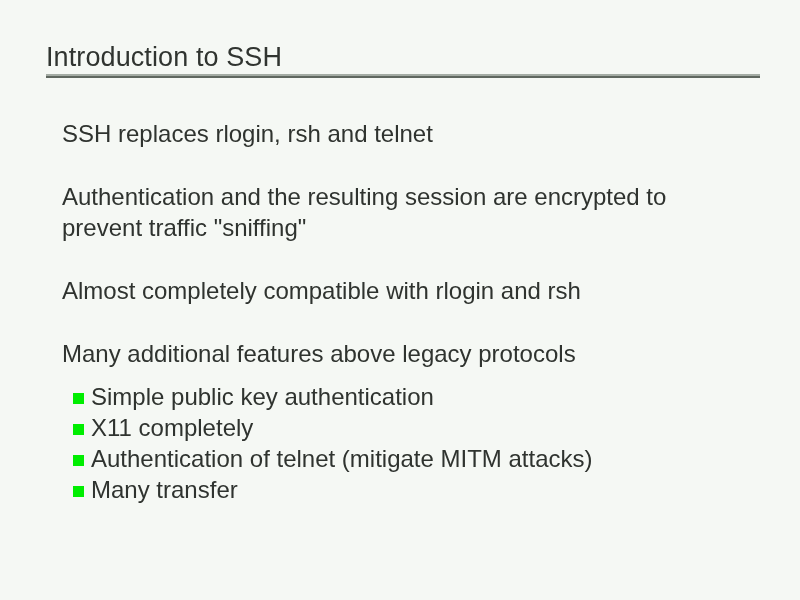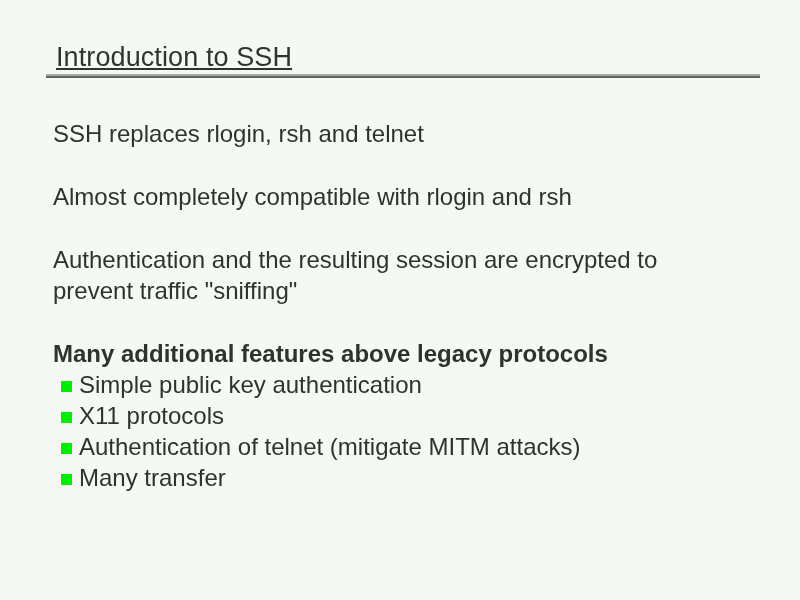--- a/index.html
+++ b/index.html
@@ -19,28 +19,27 @@
     position: relative;
     width: 800px;
     height: 600px;
     box-sizing: border-box;
     background: #f5f8f4;
   }
 
   
   .slide-title {
     position: absolute;
-    left: 56px;
+    left: 46px;
     top: 41px;
     font-size: 27px;
     line-height: 32px;
     color: #303430;
     letter-spacing: 0.1px;
     white-space: nowrap;
-    text-decoration: underline;
   }
 
   .title-rule {
     position: absolute;
     left: 46px;
     top: 74px;
     width: 714px;
     height: 4px;
     border-top: 2px solid #a4aca4;
     border-bottom: 2px solid #5f675f;
@@ -52,32 +51,31 @@
     position: absolute;
     left: 46px;
     top: 118px;
     width: 714px;
   }
 
   .para {
     font-size: 24px;
     line-height: 31px;
     color: #2f332f;
-    margin: 0 0 32px 7px;
+    margin: 0 0 32px 16px;
     max-width: 690px;
   }
   .para.tight {
     margin-bottom: 0;
-    font-weight: bold;
   }
 
   
   .bullet-list {
     list-style: none;
-    margin: 0;
+    margin: 12px;
     padding: 0 0 0 15px;
   }
 
   .bullet-item {
     position: relative;
     font-size: 24px;
     line-height: 31px;
     color: #2f332f;
     padding-left: 18px;
     white-space: nowrap;
@@ -99,34 +97,34 @@
 <div class="slide">
 
   <div class="slide-title">Introduction to SSH</div>
 
   <div class="title-rule"></div>
 
   <div class="body-block">
 
     <p class="para">SSH replaces rlogin, rsh and telnet</p>
 
+    <p class="para">Authentication and the resulting session are encrypted to prevent traffic "sniffing"</p>
+
     <p class="para">Almost completely compatible with rlogin and rsh</p>
-
-    <p class="para">Authentication and the resulting session are encrypted to prevent traffic "sniffing"</p>
 
     <p class="para tight">Many additional features above legacy protocols</p>
 
     <ul class="bullet-list">
       <li class="bullet-item">
         <span class="bullet-marker"></span>
         <span>Simple public key authentication</span>
       </li>
       <li class="bullet-item">
         <span class="bullet-marker"></span>
-        <span>X11 protocols</span>
+        <span>X11 completely</span>
       </li>
       <li class="bullet-item">
         <span class="bullet-marker"></span>
         <span>Authentication of telnet (mitigate MITM attacks)</span>
       </li>
       <li class="bullet-item">
         <span class="bullet-marker"></span>
         <span>Many transfer</span>
       </li>
     </ul>

